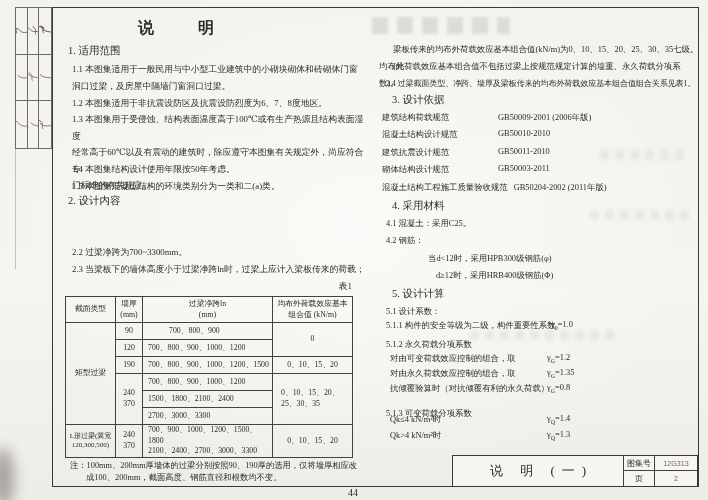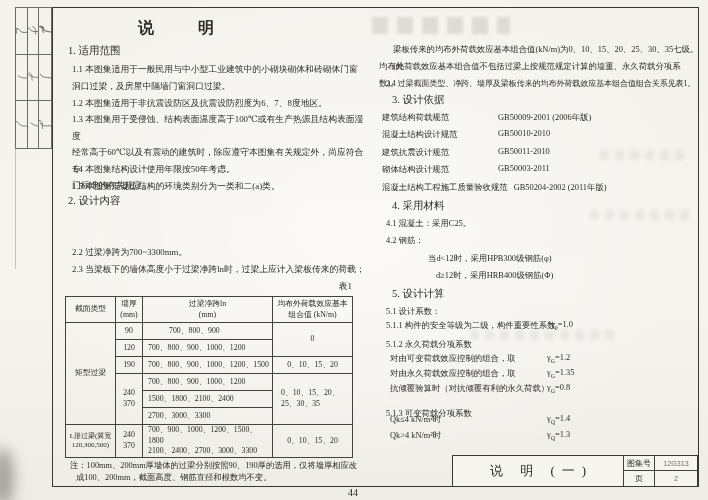--- a/index.html
+++ b/index.html
@@ -194,21 +194,21 @@
       <td>240
 370</td>
       <td class="spanL">700、900、1000、1200、1500、1800
 2100、2400、2700、3000、3300</td>
       <td>0、10、15、20</td>
     </tr>
   </tbody>
     </table>
 
   <div class="note-line" style="left:70px; top:460px;">注：100mm、200mm厚墙体的过梁分别按照90、190厚的选用，仅将墙厚相应改</div>
-  <div class="note-line" style="left:76px; top:472px;text-align:center;">成100、200mm，截面高度、钢筋直径和根数均不变。</div>
+  <div class="note-line" style="left:86px; top:472px;text-align:center;">成100、200mm，截面高度、钢筋直径和根数均不变。</div>
 
   <div class="rln" style="left:393px; top:42px; width:308px;">梁板传来的均布外荷载效应基本组合值(kN/m)为0、10、15、20、25、30、35七级。(此</div>
   <div class="rln" style="left:379px; top:59px;">均布外荷载效应基本组合值不包括过梁上按规范规定计算的墙重、永久荷载分项系数)。</div>
   <div class="rln tight" style="left:386px; top:76px;">2.4 过梁截面类型、净跨、墙厚及梁板传来的均布外荷载效应基本组合值组合关系见表1。</div>
 
   <div class="h2" style="left:392px; top:93px;">3. 设计依据</div>
   <div class="codes">
     <div class="code-row">
         <span class="code-name">建筑结构荷载规范</span>
         <span>GB50009-2001 (2006年版)</span>

